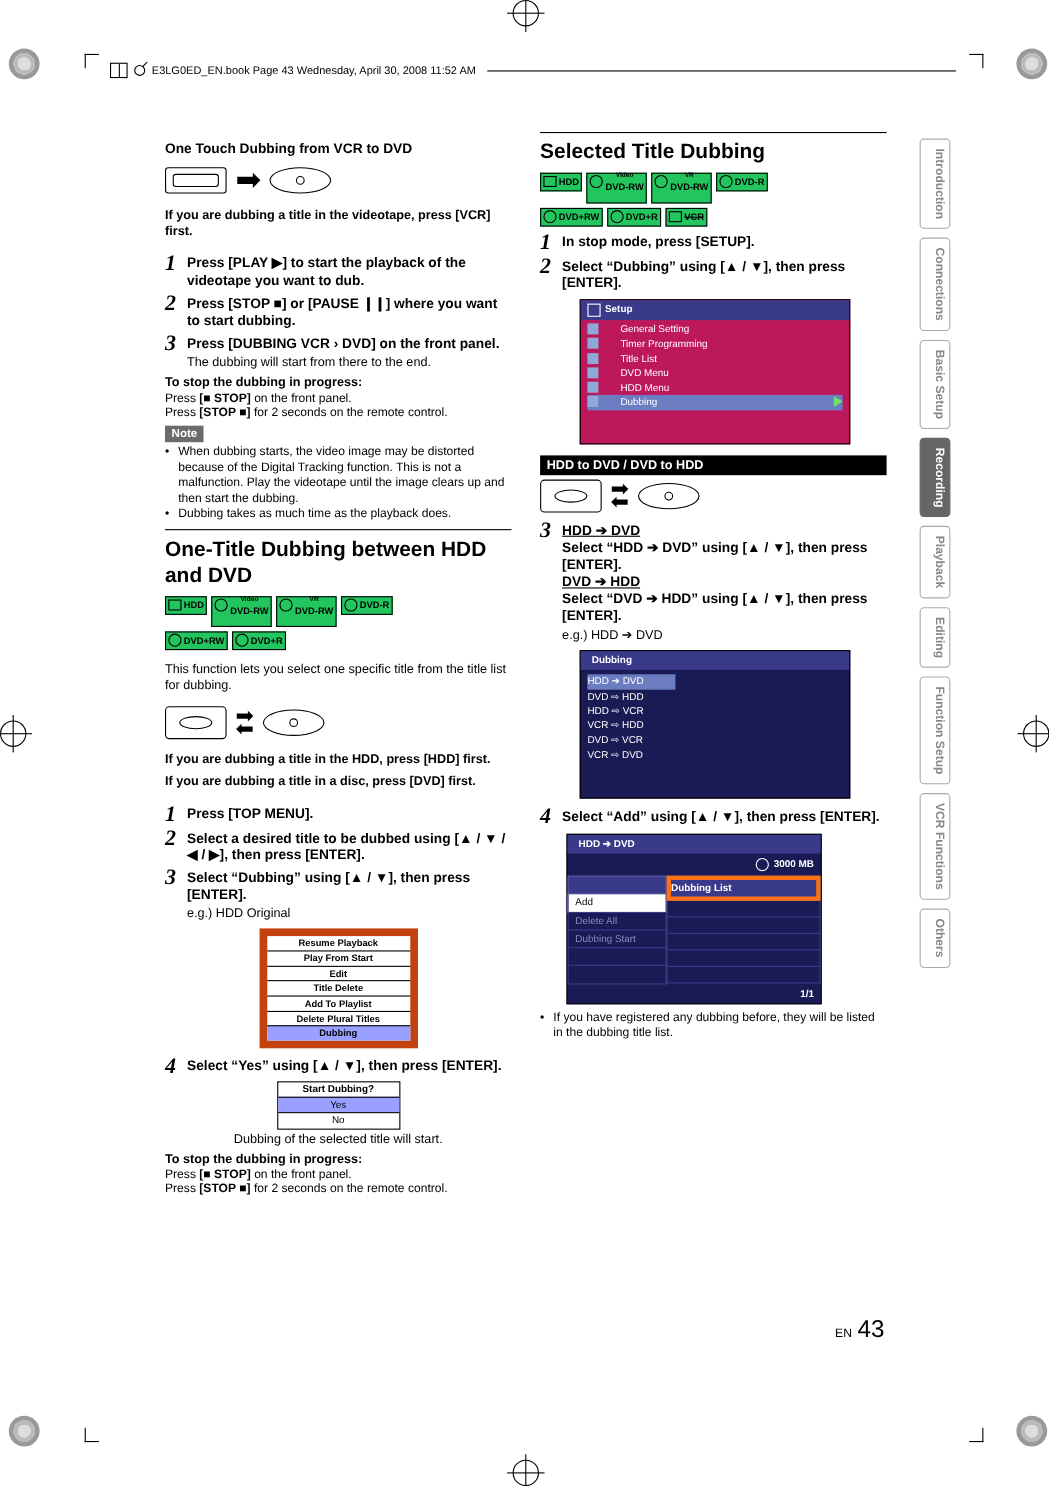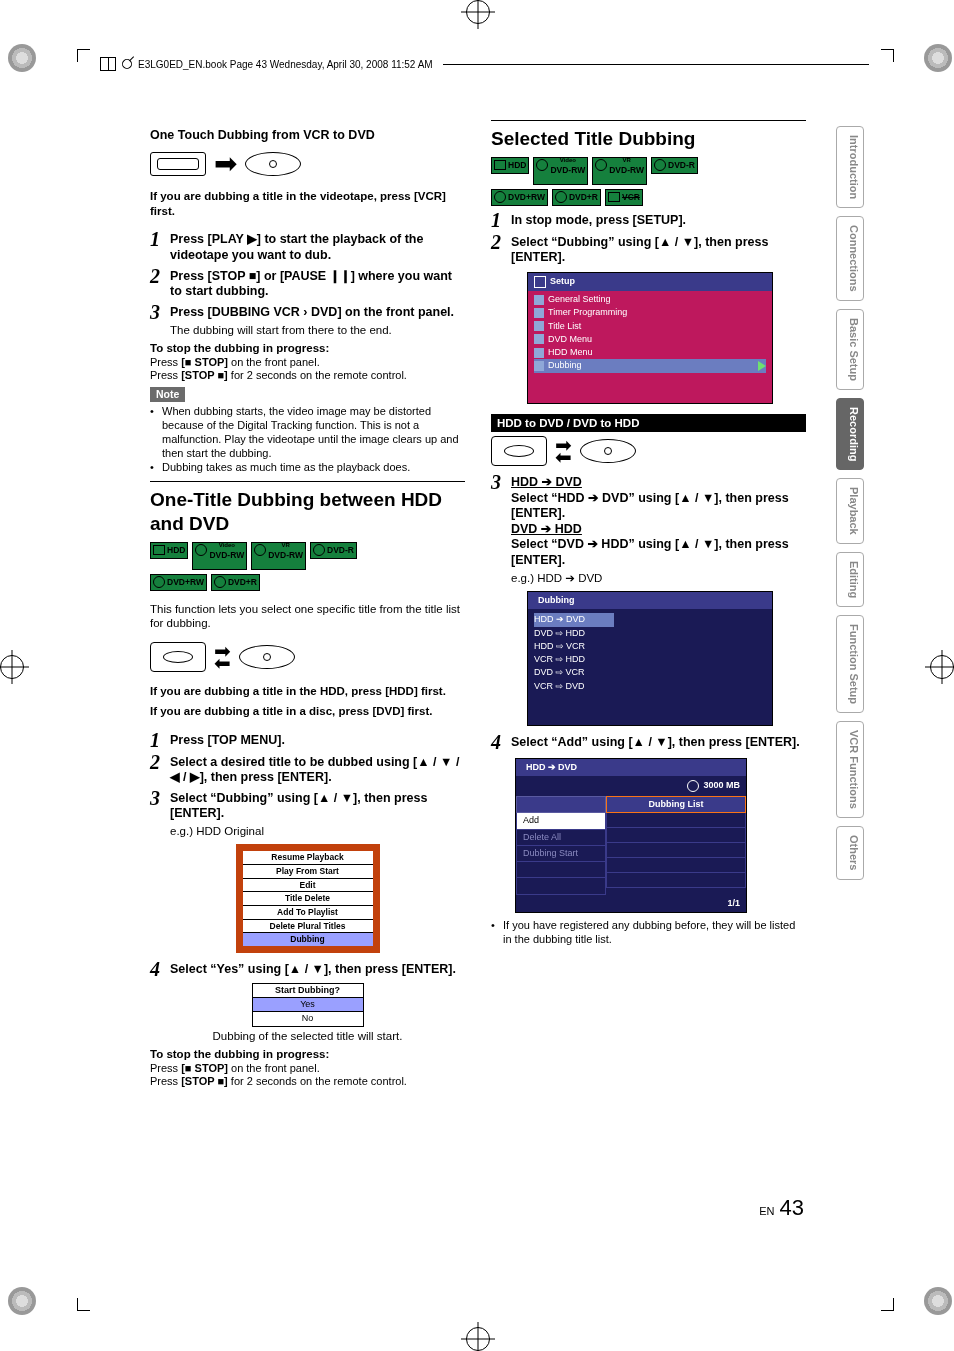--- a/index.html
+++ b/index.html
@@ -65,21 +65,21 @@
   .step { display:flex; gap:6px; margin:2px 0; }
   .step .num { font-size: 20px; font-weight: bold; line-height: 1; min-width: 14px; font-family: Georgia, 'Times New Roman', serif; font-style: italic;}
   .step .txt { font-weight: bold; font-size: 12.5px; padding-top:3px;}
   .step .txt .plain { font-weight: normal; font-size: 11.5px; display:block; margin-top:2px;}
   .note-label { display:inline-block; background:#6b6b6b; color:#fff; font-size:10.5px; font-weight:bold; padding:1px 6px; margin:4px 0 2px;}
   .bullet { display:flex; gap:4px; font-size:11px; margin:1px 0;}
   .bullet .dot{min-width:8px;}
   .media-row { display:flex; flex-wrap: wrap; gap:4px; margin:4px 0;}
   .media-badge {
     border:1px solid #000; font-size:8.5px; font-weight:bold; padding:1px 2px 0 16px;
-    position:relative; height:14px; line-height:12px; background:#15803d;
+    position:relative; height:14px; line-height:12px; background:#22c55e;
   }
   .media-badge.hdd::before{content:"";position:absolute;left:2px;top:2px;width:10px;height:8px;border:1px solid #000;}
   .media-badge.disc::before{content:"";position:absolute;left:2px;top:1px;width:10px;height:10px;border:1px solid #000;border-radius:50%;}
   .media-badge.vcr{ text-decoration: line-through; padding-left:16px;}
   .media-badge.vcr::before{content:"";position:absolute;left:2px;top:2px;width:10px;height:8px;border:1px solid #000;}
   .media-badge .sup{position:absolute; top:-1px; left:16px; right:2px; font-size:6px; text-align:center; line-height:6px;}
   .media-badge.second-line { padding-top:6px; height:20px;}
 
   .diagram-row { display:flex; align-items:center; gap:8px; margin:4px 0 6px;}
   .vcr-shape { width:54px; height:22px; border:1px solid #000; border-radius:3px; position:relative;}
@@ -108,21 +108,21 @@
   .dialog-box .row{border-top:1px solid #000; padding:1px 0;}
   .dialog-box .row.hl{background:#9aa0ff;}
 
   .osd {
     margin: 6px auto 6px 36px; width: 244px; background:#be185d; color:#fff; font-size:9px;
     border:1px solid #000; padding:0;
   }
   .osd .title-bar{background:#3a3a8a;padding:3px 6px;font-weight:bold;display:flex;align-items:center;gap:4px;}
   .osd .title-bar .ico{width:10px;height:10px;border:1px solid #fff;}
   .osd .body{padding:2px 6px 30px;}
-  .osd .item{padding:1px 0;display:flex;align-items:center;gap:4px;}
+  .osd .item{padding:1px 0;display:flex;align-items:flex-start;gap:20px;}
   .osd .item .ico{width:10px;height:10px;background:#8fa8d8;display:inline-block;}
   .osd .item.hl{background:#6b7dc0;color:#fff;}
   .osd .item.hl .play{width:0;height:0;border-left:8px solid #6fe06f;border-top:5px solid transparent;border-bottom:5px solid transparent;margin-left:auto;}
 
   .osd2 {
     margin: 6px auto 6px 36px; width: 244px; background:#1a1a55; color:#fff; font-size:9px;
     border:1px solid #000;
   }
   .osd2 .title-bar{background:#3a3a8a;padding:3px 6px;font-weight:bold;display:flex;align-items:center;gap:4px;}
   .osd2 .body{display:flex; padding:2px 0 30px;}
@@ -138,21 +138,21 @@
   .osd3 .title-bar{background:#3a3a8a;padding:3px 6px;font-weight:bold;display:flex;align-items:center;gap:4px;}
   .osd3 .topinfo{display:flex;justify-content:flex-end;align-items:center;gap:4px;padding:4px 6px;}
   .osd3 .topinfo .clock{width:10px;height:10px;border:1px solid #fff;border-radius:50%;position:relative;}
   .osd3 .list-area{display:flex;}
   .osd3 .left{width:90px; padding:0;}
   .osd3 .left .hdr{background:#3a3a8a;text-align:center;font-weight:bold;padding:2px 0;border:1px solid #5a5aa0;}
   .osd3 .left .row{padding:2px 6px;border:1px solid #3a3a8a;border-top:none;}
   .osd3 .left .row.hl{background:#ffffff;color:#000;}
   .osd3 .left .row.dim{color:#8a8ac0;}
   .osd3 .right{flex:1;}
-  .osd3 .right .hdr{background:#3a3a8a;text-align:center;font-weight:bold;padding:2px 0;border:1px solid #f97316;}
+  .osd3 .right .hdr{background:#3a3a8a;font-weight:bold;padding:2px 0;border:4px solid #f97316;}
   .osd3 .right .cell{height:14px;border:1px solid #3a3a8a;border-top:none;}
   .osd3 .footer{display:flex;justify-content:flex-end;padding:3px 6px;background:#1a1a55;font-weight:bold;}
 
   .black-bar { background:#000; color:#fff; font-size:11.5px; font-weight:bold; padding:2px 6px; margin:10px 0 4px;}
 
   .sidebar {
     position:absolute; top: 126px; right: 90px; width: 28px;
     display:flex; flex-direction:column; gap:8px;
   }
   .sidebar .tab {

